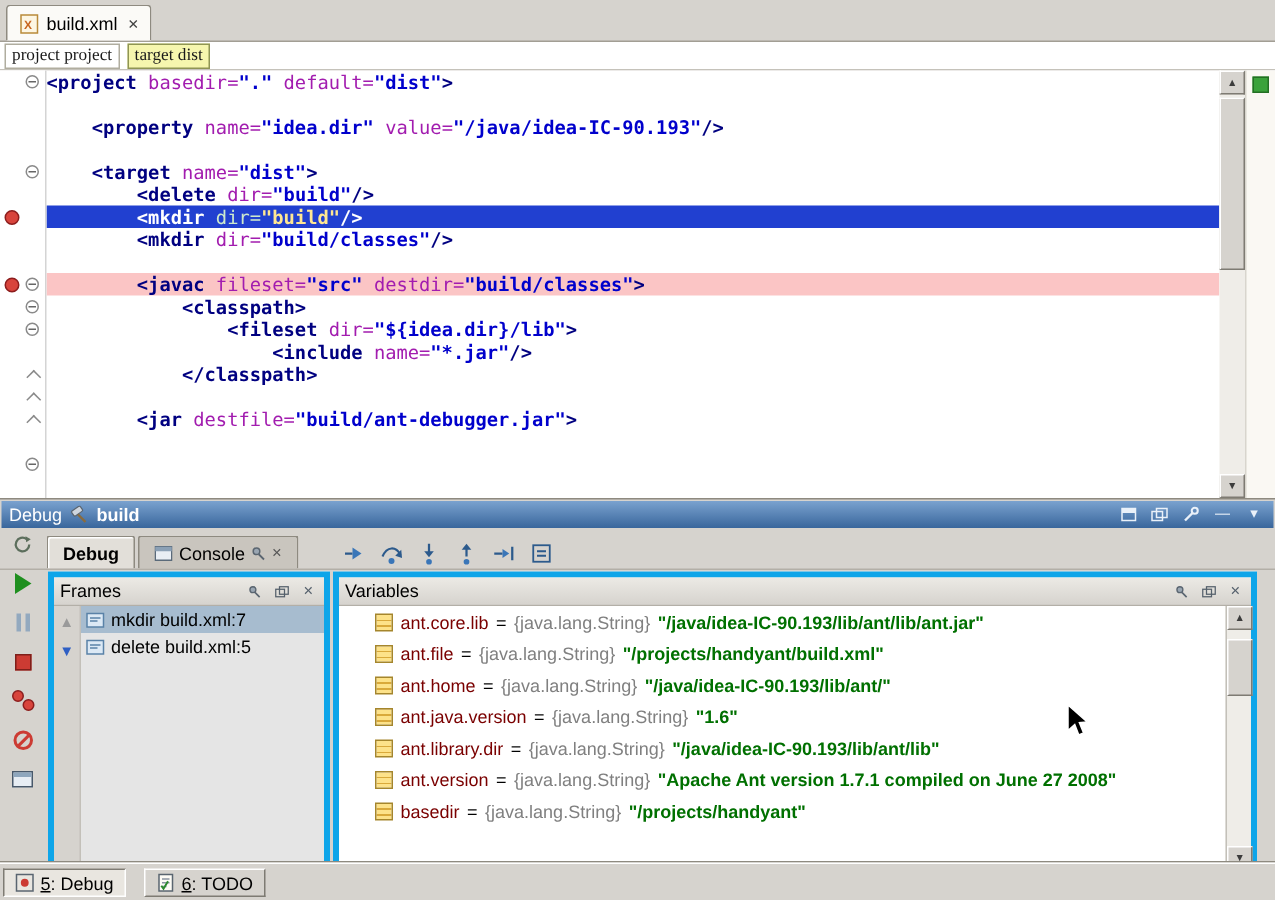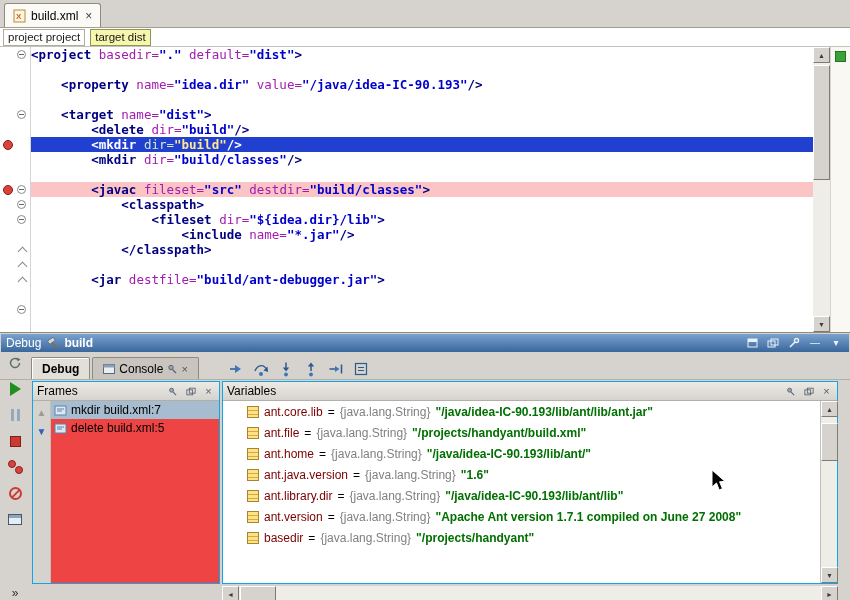--- a/index.html
+++ b/index.html
@@ -4,21 +4,21 @@
 <style>
   html,body{margin:0;padding:0;background:#888;}
   #app{position:relative;width:850px;height:600px;background:#d6d3ce;font-family:"Liberation Sans",sans-serif;font-size:12px;color:#000;overflow:hidden;}
 
   
   #tabstrip{position:absolute;left:0;top:0;width:850px;height:27px;background:#d6d3ce;border-bottom:1px solid #a29e94;}
   .etab{position:absolute;left:4px;top:3px;height:23px;display:flex;align-items:center;gap:5px;padding:0 8px;background:#fbfaf7;border:1px solid #8e8a80;border-bottom:none;border-radius:3px 3px 0 0;}
   .etab-close{color:#444;font-size:12px;line-height:12px;margin-left:2px;}
 
   
-  #crumbs{position:absolute;left:0;top:28px;width:850px;height:19px;background:#ffffff;border-bottom:1px solid #c5c2ba;display:flex;align-items:center;gap:5px;padding-left:3px;font-family:Liberation Sans, sans-serif;font-size:11.5px;box-sizing:border-box;}
+  #crumbs{position:absolute;left:0;top:28px;width:850px;height:19px;background:#ffffff;border-bottom:1px solid #c5c2ba;display:flex;align-items:center;gap:5px;padding-left:3px;font-family:Liberation Serif, serif;font-size:11.5px;box-sizing:border-box;}
   .crumb{border:1px solid #b0ad9f;padding:0 4px;height:15px;line-height:14px;background:#fff;color:#1a1a1a;}
   .crumb.hl{background:#f6f6ae;border-color:#8f9554;}
 
   
   #editor{position:absolute;left:0;top:47px;width:850px;height:285px;background:#fff;}
   #gutter{position:absolute;left:0;top:0;width:30px;height:100%;background:#fff;border-right:1px solid #d4d4d4;}
   #code{position:absolute;left:31px;top:0;width:782px;height:100%;font-family:"DejaVu Sans Mono",monospace;font-size:12.5px;line-height:15px;overflow:hidden;}
   .line{height:15px;white-space:pre;}
   .line.exec{background:#2140d0;}
   .line.bp{background:#fbc5c5;}
@@ -68,31 +68,31 @@
   .chev{margin-top:auto;color:#333;font-size:12px;margin-bottom:2px;}
 
   #dtabs{position:absolute;left:31px;top:21px;right:2px;height:25px;display:flex;align-items:flex-end;gap:2px;}
   .dtab{height:21px;display:flex;align-items:center;gap:4px;padding:0 10px;border:1px solid #8e8a80;border-bottom:none;border-radius:2px 2px 0 0;background:#c9c5be;font-size:12px;}
   .dtab.sel{background:#e2dfd9;box-shadow:inset 1px 1px 0 #fff;font-weight:bold;}
   .dtab .pin,.dtab .tclose{color:#555;font-size:11px;}
   #steptools{display:flex;align-items:center;gap:7px;margin-left:26px;height:21px;}
   .sicon{width:18px;height:18px;display:flex;align-items:center;justify-content:center;}
   #dtabline{position:absolute;left:0;top:46px;right:0;border-top:1px solid #b3afa7;}
 
-  .panel{position:absolute;top:48px;bottom:20px;border:1px solid #0ea5e9;background:#fff;box-sizing:border-box;}
+  .panel{position:absolute;top:48px;bottom:20px;border:4px solid #0ea5e9;background:#fff;box-sizing:border-box;}
   #frames{left:32px;width:188px;}
   #vars{left:222px;right:12px;}
   .phead{position:absolute;left:0;right:0;top:0;height:19px;background:linear-gradient(180deg,#eceae5,#d6d3ce);border-bottom:1px solid #b3afa7;display:flex;align-items:center;padding:0 4px;gap:5px;box-sizing:border-box;}
   .phead .ttl{flex:1;}
   .hicon{width:13px;height:13px;display:flex;align-items:center;justify-content:center;color:#55606c;font-size:11px;}
 
   #frames-nav{position:absolute;left:0;top:19px;width:18px;bottom:0;background:#d6d3ce;border-right:1px solid #c3c0b9;display:flex;flex-direction:column;align-items:center;padding-top:6px;gap:8px;box-sizing:border-box;}
   .fnav-up{color:#9a9a9a;font-size:10px;}
   .fnav-down{color:#2f5fc4;font-size:10px;}
-  #frames-list{position:absolute;left:18px;top:19px;right:0;bottom:0;background:#ef4444;overflow:hidden;}
+  #frames-list{position:absolute;left:18px;top:19px;right:0;bottom:0;background:#e5e5e5;overflow:hidden;}
   .frow{height:18px;display:flex;align-items:center;gap:4px;padding:0 3px;white-space:nowrap;font-size:12px;}
   .frow.sel{background:#a7bccf;}
 
   #vars-list{position:absolute;left:0;top:19px;right:17px;bottom:0;overflow:hidden;}
   .vrow{height:21px;display:flex;align-items:center;gap:5px;padding-left:24px;white-space:nowrap;font-size:12px;}
   .vicon{width:12px;height:12px;flex:0 0 12px;border:1px solid #a5862c;box-sizing:border-box;background:repeating-linear-gradient(180deg,#fde289 0 3px,#d9a93a 3px 4px);}
   .vname{color:#7a0000;}
   .vtype{color:#808080;}
   .vval{color:#007000;font-weight:bold;}
   #vars-vscroll{position:absolute;right:0;top:19px;width:17px;bottom:0;background:#efede8;border-left:1px solid #c3c0b9;box-sizing:border-box;}
@@ -415,17 +415,34 @@
       </div>
     </div>
 
     <div id="hscroll">
       <div class="sb-btn left">◄</div>
       <div class="sb-thumb"></div>
       <div class="sb-btn right">►</div>
     </div>
   </div>
 
+  <div id="statusbar">
+    <div class="sbtn active">
+      <svg width="13" height="13" viewBox="0 0 13 13">
+        <rect x="1" y="1" width="11" height="11" fill="#e9e6e0" stroke="#5a6570"></rect>
+        <circle cx="6.5" cy="6.5" r="2.6" fill="#cc3b33"></circle>
+      </svg>
+      <span><span class="mn">5</span><span>: Debug</span></span>
+    </div>
+    <div class="sbtn idle">
+      <svg width="13" height="13" viewBox="0 0 13 13">
+        <rect x="2" y="1" width="9" height="11" fill="#fdfbf5" stroke="#5a6570"></rect>
+        <path d="M4 4 H9 M4 6.5 H9 M4 9 H7" stroke="#8a94a0" stroke-width="1"></path>
+        <path d="M3.5 8.5 L5 10.5 L8 5.5" stroke="#2e8b2e" stroke-width="1.3" fill="none"></path>
+      </svg>
+      <span><span class="mn">6</span><span>: TODO</span></span>
+    </div>
+  </div>
 
   <svg id="cursor" width="15" height="22" viewBox="0 0 15 22">
     <path d="M1 1 L1 18 L5.5 14 L8.2 21 L11.4 19.6 L8.6 12.8 L14 12.4 Z" fill="#000" stroke="#fff" stroke-width="1"></path>
   </svg>
 </div>
 
 </body></html>

